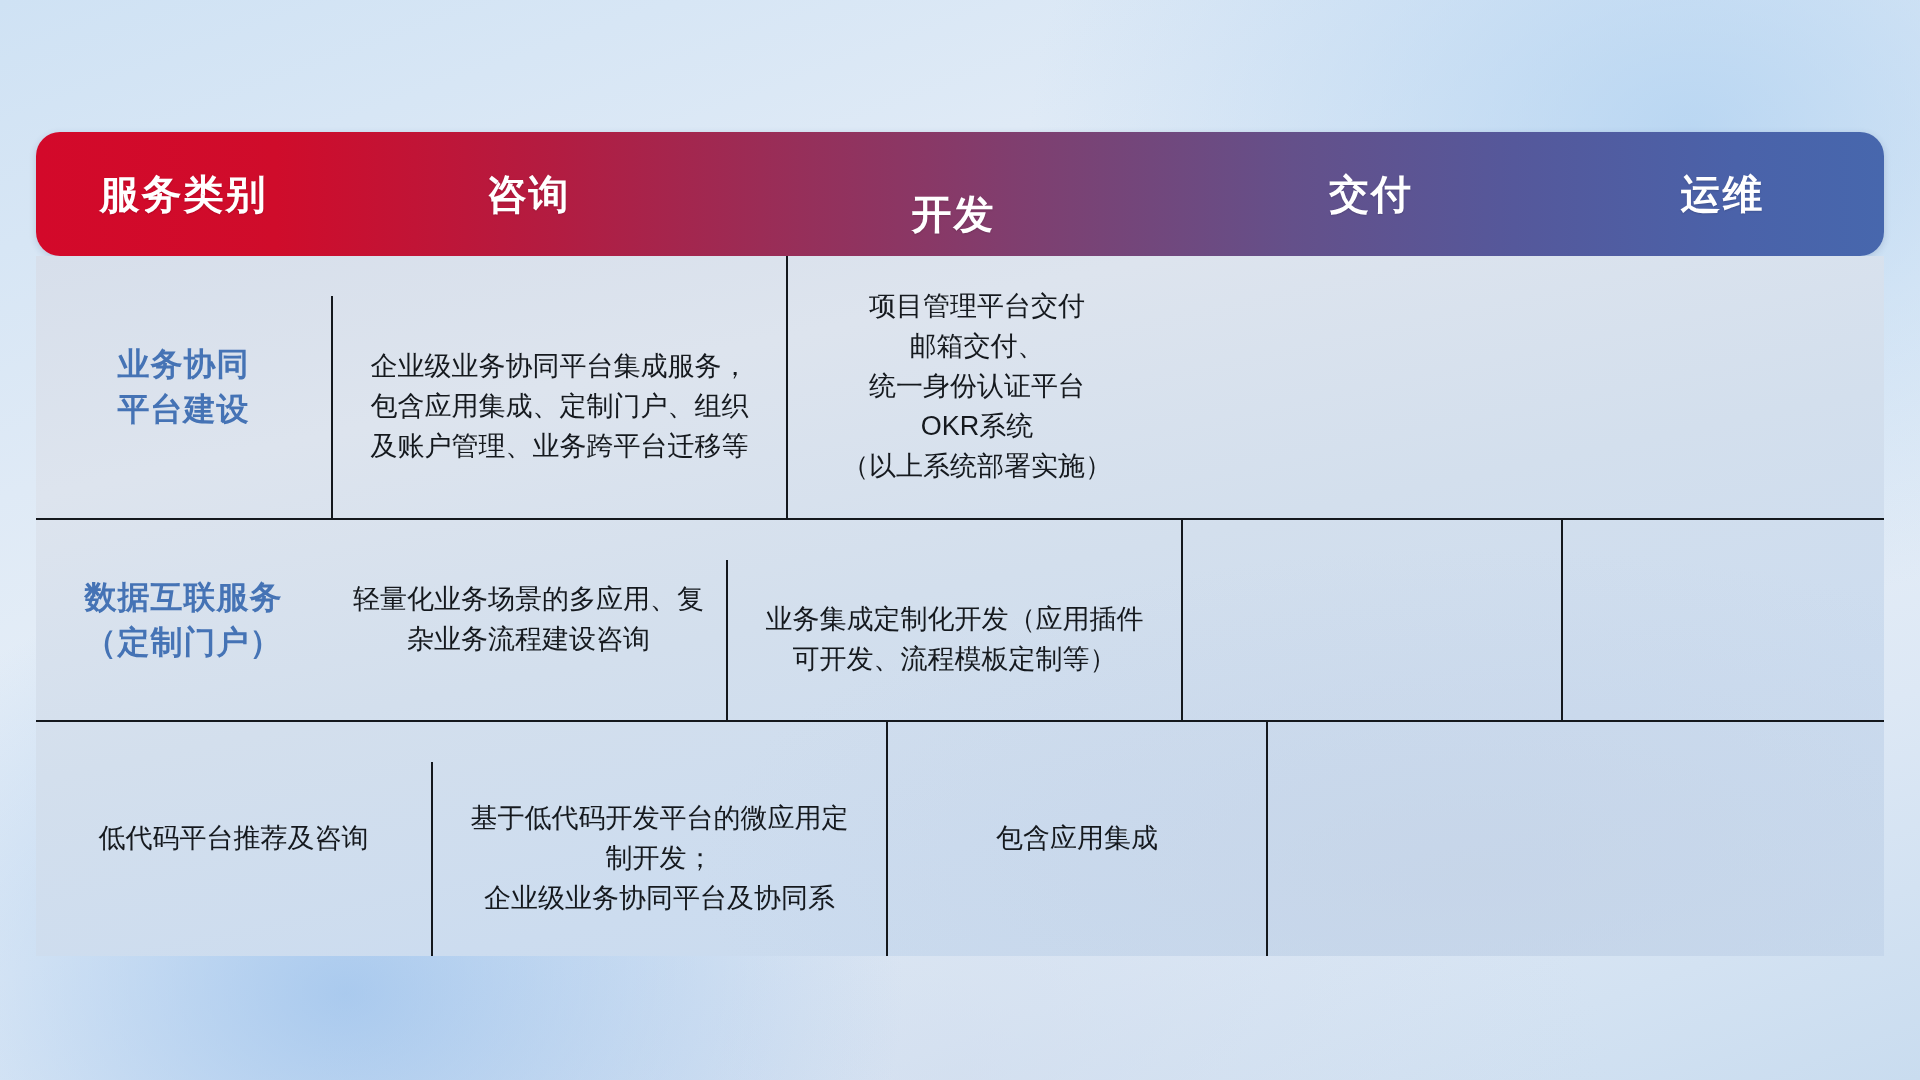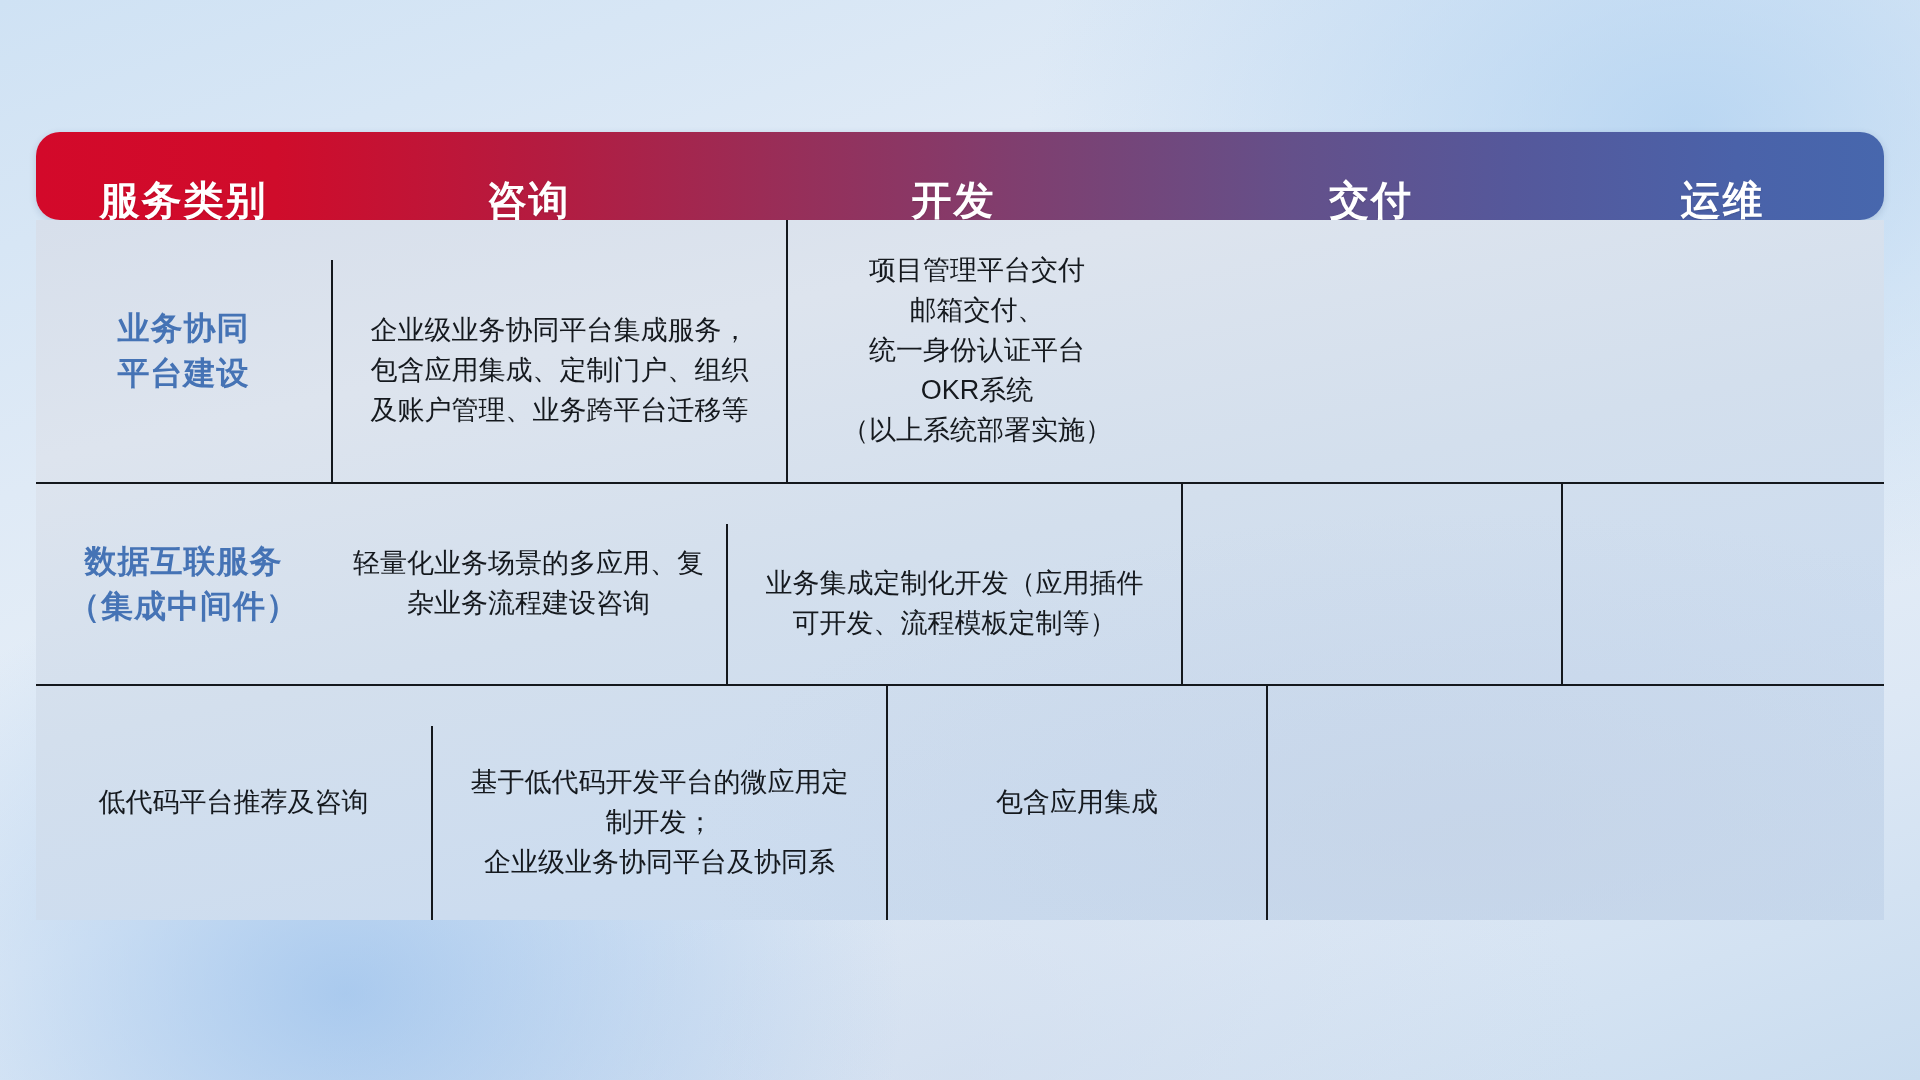--- a/index.html
+++ b/index.html
@@ -24,35 +24,35 @@
     left: 36px;
     top: 132px;
     width: 1848px;
     height: 820px;
   }
 
   
   .thead-wrap {
     position: relative;
     width: 100%;
-    height: 88px;
+    height: 124px;
     border-radius: 24px;
     background: linear-gradient(90deg,
         #d3092a 0%,
         #cf0c2b 13%,
         #b31c41 28%,
         #95305b 42%,
         #7a4274 56%,
         #64508a 68%,
         #55589b 80%,
         #4a62a9 92%,
         #4767ad 100%);
     box-shadow: 0 2px 7px rgba(40,60,110,0.18);
     display: flex;
-    align-items: flex-end;
+    align-items: center;
     overflow: hidden;
   }
   .th {
     color: #ffffff;
     font-size: 40px;
     font-weight: bold;
     text-align: center;
     letter-spacing: 2px;
     line-height: 1;
     text-shadow: 0 1px 2px rgba(0,0,0,0.14);
@@ -132,21 +132,21 @@
 及账户管理、业务跨平台迁移等</div>
       <div class="cell c3 divider">项目管理平台交付
 邮箱交付、
 统一身份认证平台
 OKR系统
 （以上系统部署实施）</div>
     </div>
 
     <div class="row r2">
       <div class="cell c0 rowlabel nodivider">数据互联服务
-（集成中间件）</div>
+（定制门户）</div>
       <div class="cell c1 nodivider">轻量化业务场景的多应用、复
 杂业务流程建设咨询</div>
       <div class="cell c2 divider">业务集成定制化开发（应用插件
 可开发、流程模板定制等）</div>
       <div class="cell c3 divider"></div>
       <div class="cell c4 divider"></div>
     </div>
 
     <div class="row r3">
       <div class="cell c1 nodivider">低代码平台推荐及咨询</div>

